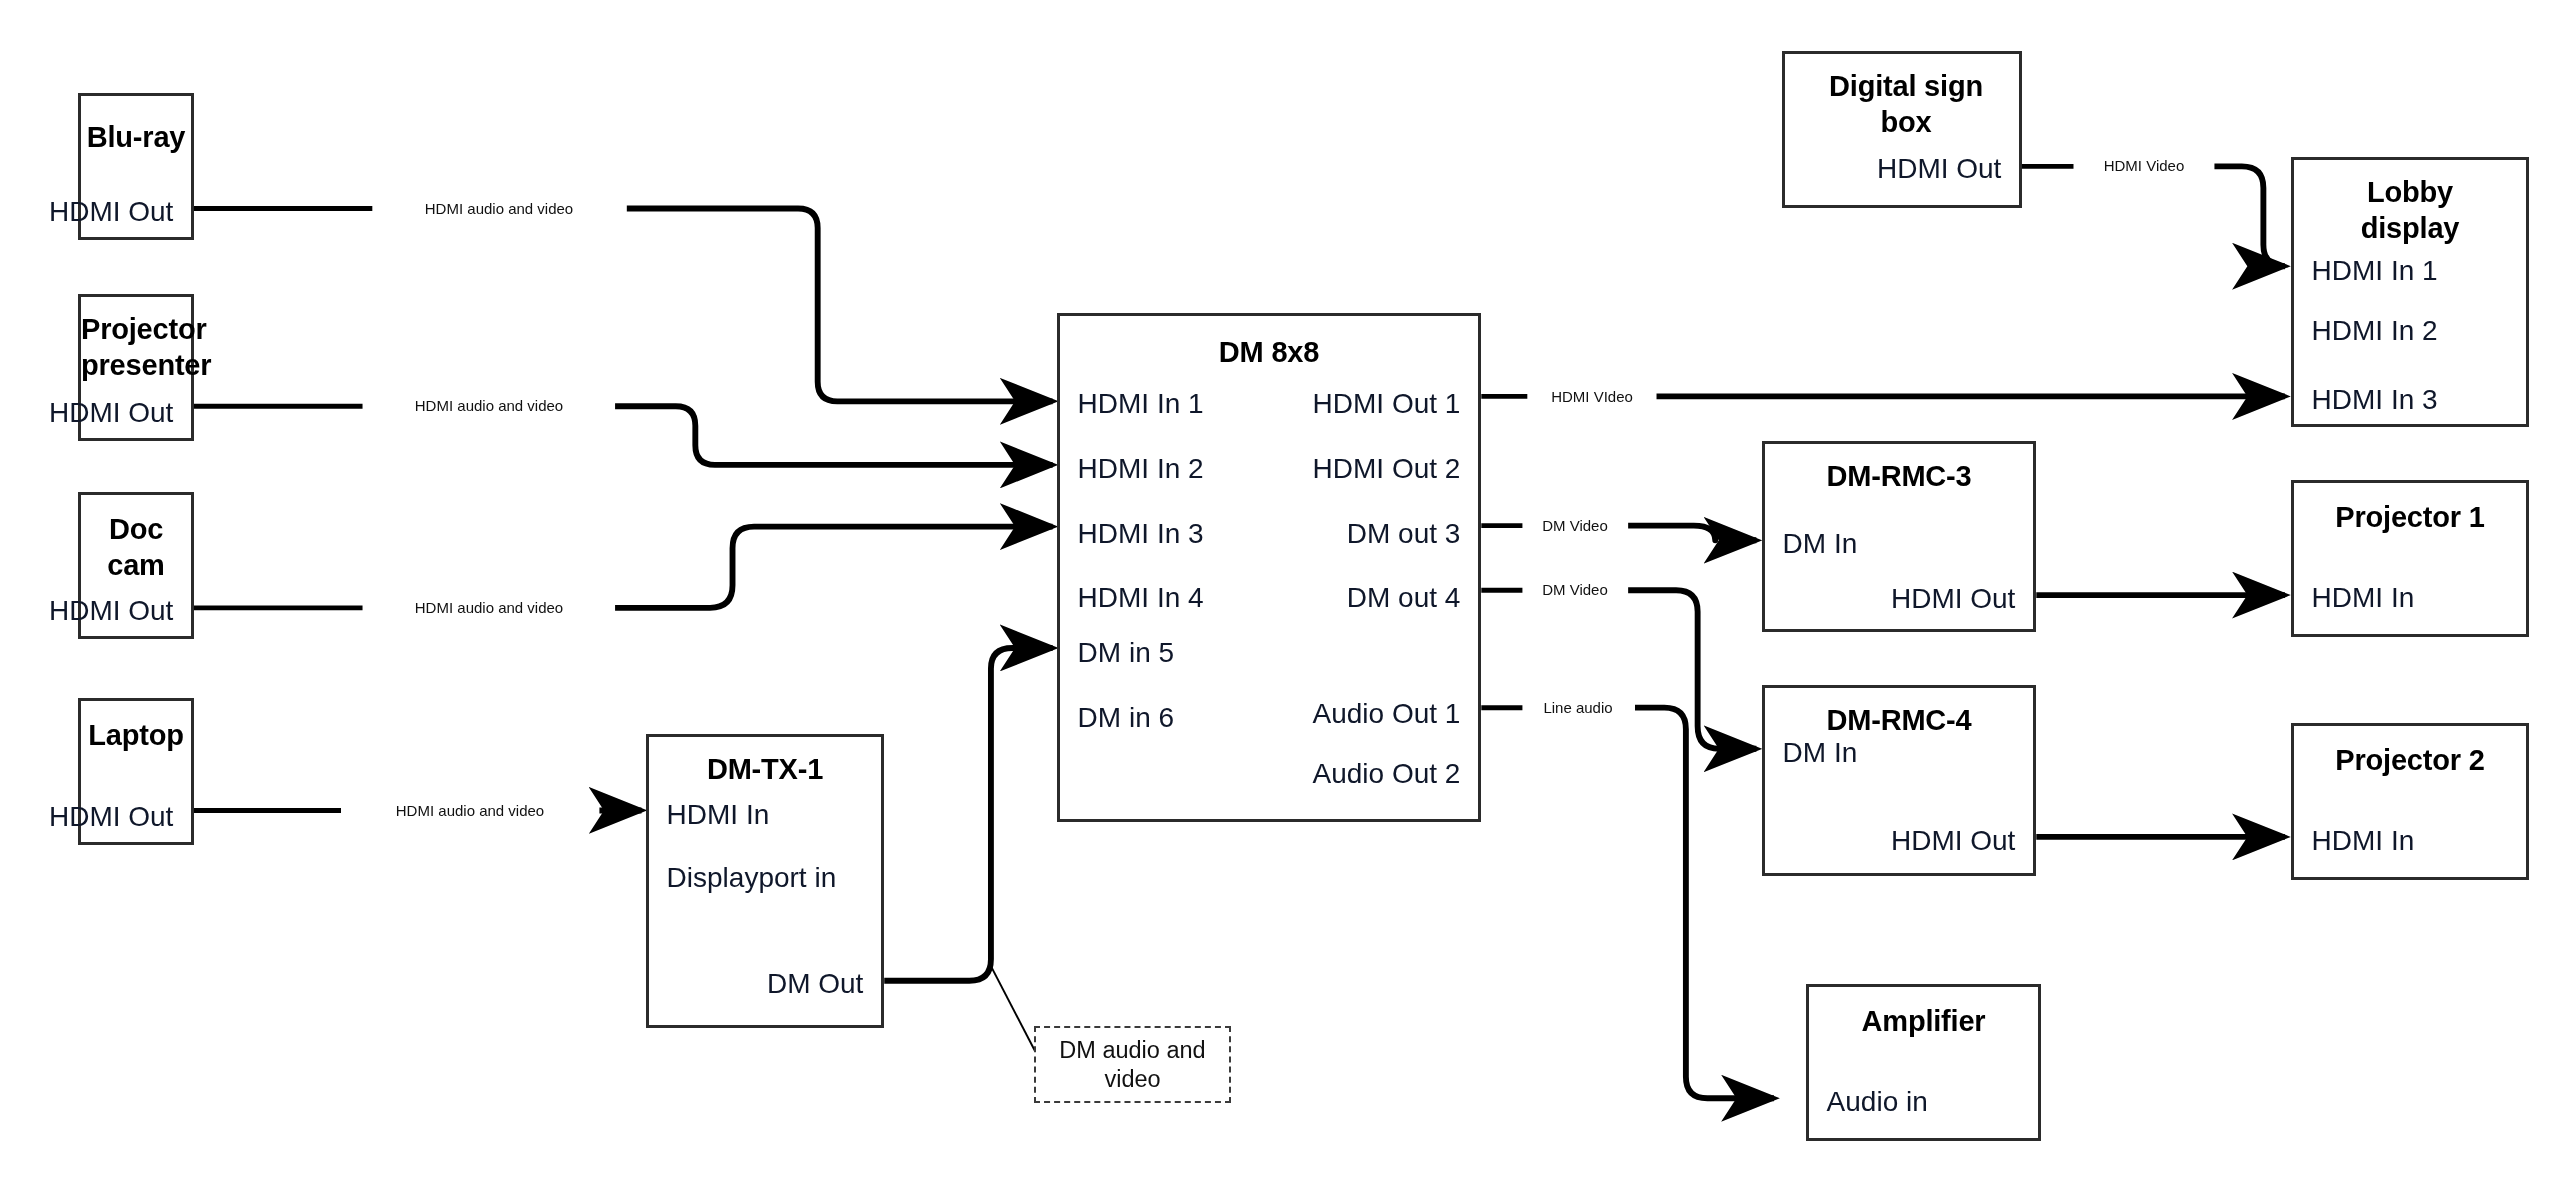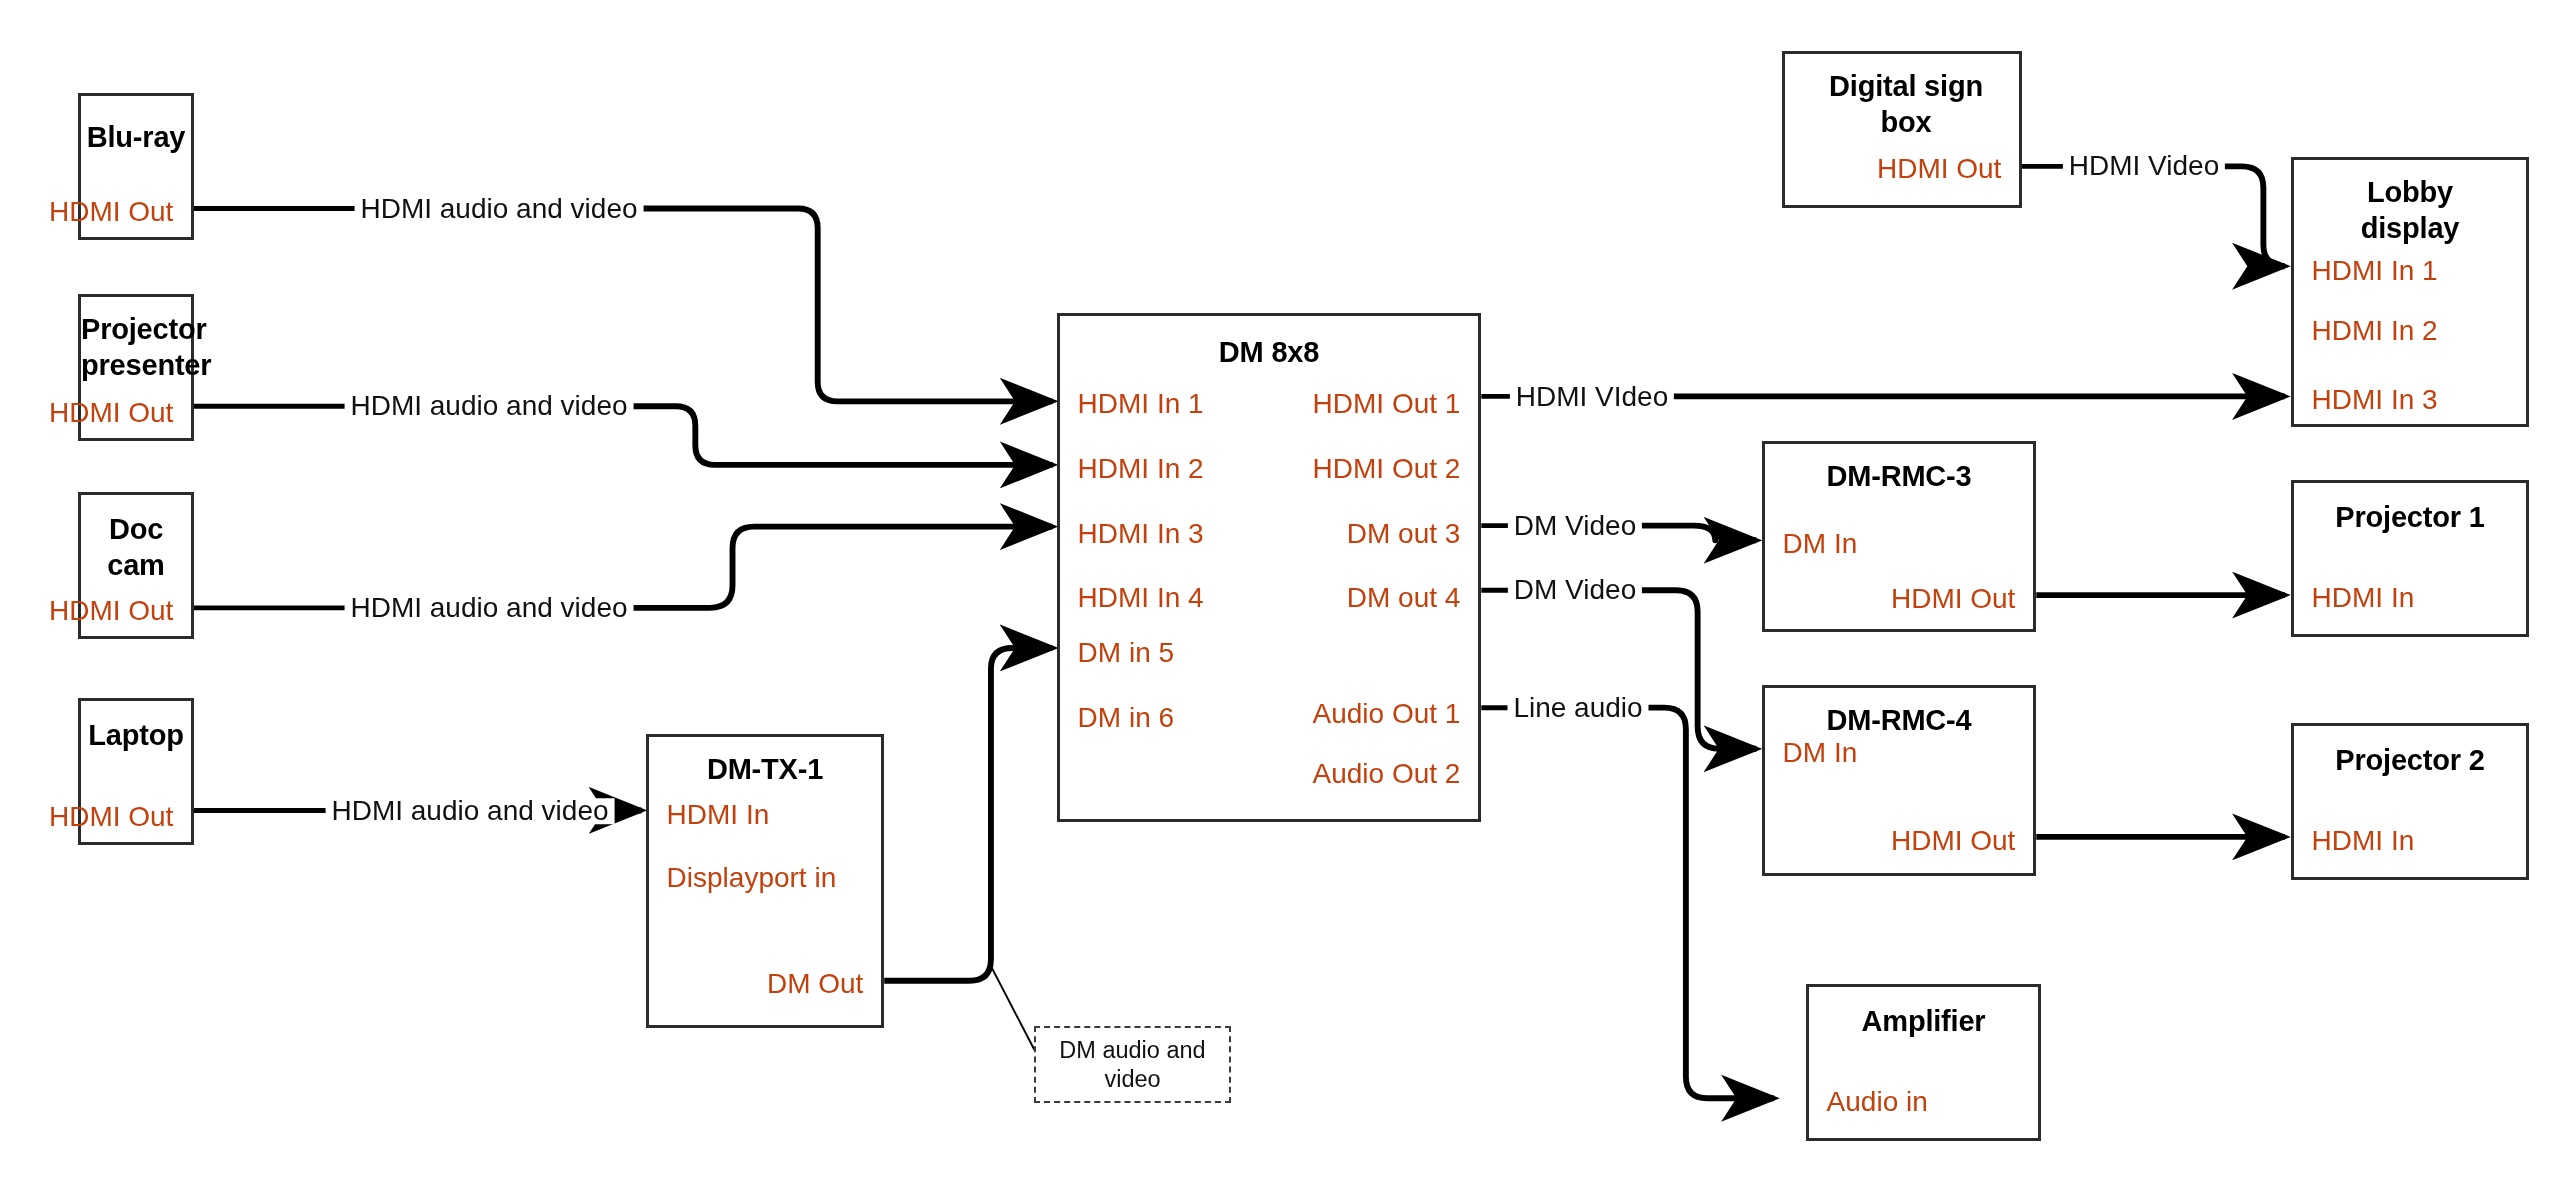--- a/index.html
+++ b/index.html
@@ -4,25 +4,25 @@
 <style>
   html,body{margin:0;padding:0;background:#ffffff;}
   body{font-family:"Liberation Sans", sans-serif;}
   #stage{position:relative;width:2576px;height:1201px;background:#ffffff;overflow:hidden;}
   #wires{position:absolute;left:0;top:0;width:2576px;height:1201px;pointer-events:none;}
   .node{position:absolute;box-sizing:border-box;border:3.9px solid #2b2b2b;background:#ffffff;}
   .node .title{
     position:absolute;left:0;right:0;text-align:center;
     font-weight:bold;font-size:29px;color:#000;line-height:36px;letter-spacing:-0.2px;
   }
-  .port{position:absolute;font-size:28px;color:#c2410c;line-height:33px;white-space:nowrap;}
+  .port{position:absolute;font-size:28px;color:#0f172a;line-height:33px;white-space:nowrap;}
   .port.left{left:17.6px;text-align:left;}
   .port.right{right:17.6px;text-align:right;}
   .elabel{
-    position:absolute;font-size:28px;color:#111;line-height:25.5px;white-space:nowrap;
+    position:absolute;font-size:15px;color:#111;line-height:25.5px;white-space:nowrap;
     background:#ffffff;padding:0 5.9px;transform:translate(-50%,-50%);text-align:center;
   }
   .dashnote{
     position:absolute;box-sizing:border-box;border:2.9px dashed #3a3a3a;background:#ffffff;
     font-size:23.5px;color:#111;line-height:29px;text-align:center;
     display:flex;align-items:center;justify-content:center;padding:3.9px 7.8px;
   }
 </style>
 </head>
 <body>

